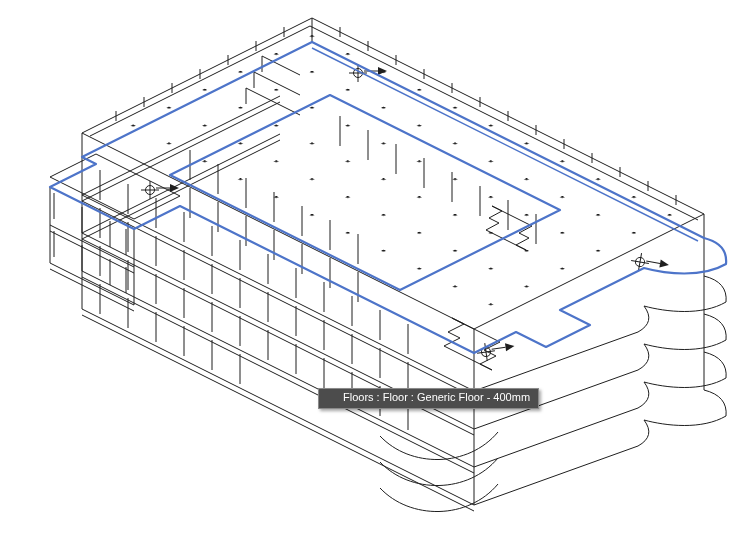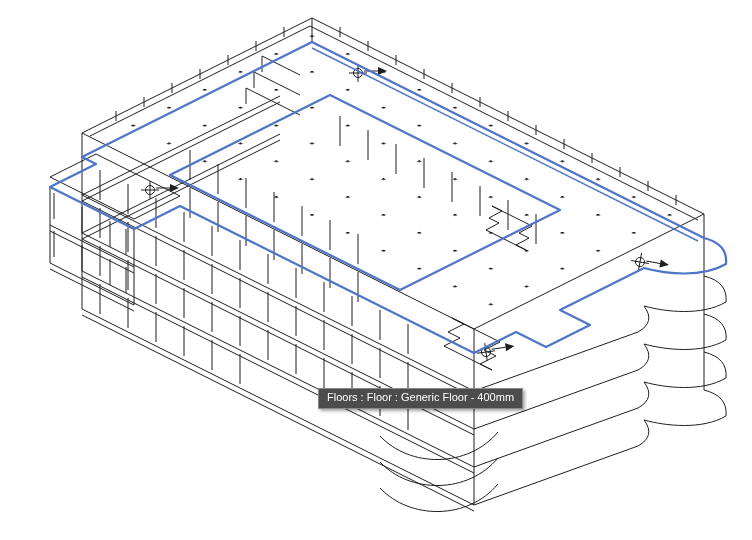--- a/index.html
+++ b/index.html
@@ -8,21 +8,21 @@
     width:752px;height:540px;
     background:#ffffff;
     overflow:hidden;
     font-family:"Liberation Sans",sans-serif;
   }
   .stage svg{position:absolute;left:0;top:0;}
   .tooltip{
     position:absolute;
     left:318px;top:388px;
     height:14px;
-    padding:2px 8px 3px 8px;
+    padding:2px 8px 3px 24px;
     font-size:11px;
     line-height:13px;
     white-space:nowrap;
     border:1px solid #8a8a8a;
     box-shadow:2px 2px 3px rgba(0,0,0,0.35);
     z-index:5;
   }
 </style>
 </head>
 <body>

